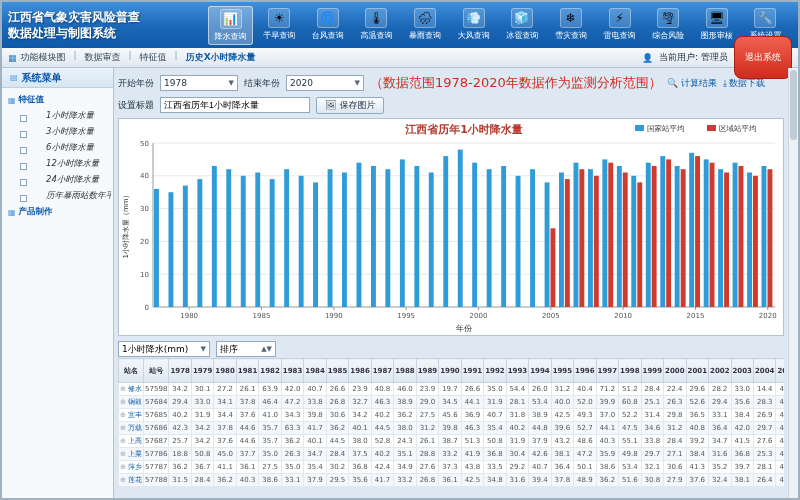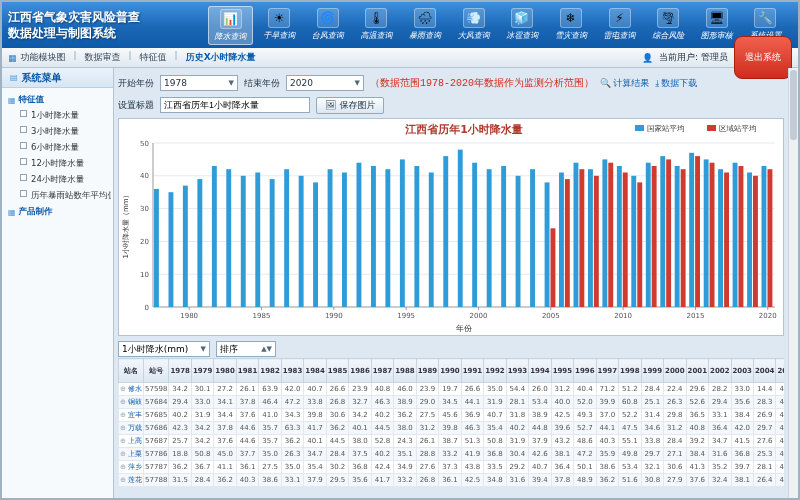--- a/index.html
+++ b/index.html
@@ -6,54 +6,54 @@
   html,body { width:800px; height:500px; font-family:"DejaVu Sans","Liberation Sans",sans-serif; }
   .window { width:800px; height:500px; border:2px solid #9fb2c1; background:#dde8f2; display:flex; flex-direction:column; overflow:hidden; }
 
   
   .header { height:46px; background:linear-gradient(#3f90dc,#1a67b6 55%,#0f5aa8); display:flex; align-items:center; padding:0 6px; flex-shrink:0; }
   .app-title { width:196px; color:#fff; font-weight:bold; font-size:12px; line-height:1.35; text-shadow:1px 1px 2px #0a3d73; flex-shrink:0; }
   .toolbar { flex:1; display:flex; justify-content:space-between; padding:0 4px; }
   .tool { width:45px; display:flex; flex-direction:column; align-items:center; cursor:pointer; padding:2px 0; border-radius:3px; }
   .tool.selected { background:rgba(255,255,255,.30); border:1px solid rgba(255,255,255,.55); }
   .tool .ticon { width:22px; height:20px; background:rgba(255,255,255,.16); border:1px solid rgba(255,255,255,.35); border-radius:3px; font-size:12px; line-height:19px; text-align:center; }
-  .tool .tlabel { font-size:8px; color:#fff; margin-top:2px; white-space:nowrap;font-style:italic; }
+  .tool .tlabel { font-size:8px; color:#fff; margin-top:2px; white-space:nowrap; }
 
   
   .tabbar { height:20px; background:linear-gradient(#f7fafc,#dfe7ef); border-bottom:1px solid #b5c4d3; display:flex; align-items:center; padding:0 6px; font-size:9px; color:#345; flex-shrink:0; }
   .tabbar .crumb { display:flex; align-items:flex-start; gap:4px; }
   .crumb-item { padding:1px 4px; cursor:pointer; }
   .crumb-item.active { color:#0d5aa8; font-weight:bold; }
   .crumb-sep { color:#8aa; }
   .tab-icon { color:#2f80c8; font-size:9px; }
   .tabbar .spacer { flex:1; }
   .userbox { display:flex; align-items:center; gap:6px; }
   .user-label { color:#234; }
   .exit-btn { background:linear-gradient(#f0604e,#cf2c1c); color:#fff; border:1px solid #a81f12; border-radius:8px; font-size:9px; padding:14px 10px; cursor:pointer; }
 
   
   .body { flex:1; display:flex; min-height:0; }
   .sidebar { width:112px; background:#f6fafd; border-right:1px solid #b5c4d3; flex-shrink:0; display:flex; flex-direction:column; }
   .menu-title { height:20px; background:linear-gradient(#eaf3fb,#d7e6f4); border-bottom:1px solid #bcd0e2; color:#0d5aa8; font-weight:bold; font-size:10px; display:flex; align-items:center; gap:4px; padding:0 8px; }
   .tree { padding:4px 2px; font-size:8.5px; }
   .tree-group { color:#0d5aa8; font-weight:bold; padding:2px 4px; display:flex; gap:3px; align-items:center; cursor:pointer; }
-  .tree-item { color:#333; padding:2px 2px 2px 16px; display:flex; gap:4px; align-items:flex-start; cursor:pointer; white-space:nowrap; overflow:hidden; }
+  .tree-item { color:#333; padding:2px 2px 2px 16px; display:flex; gap:19px; align-items:flex-end; cursor:pointer; white-space:nowrap; overflow:hidden;font-style:italic; }
   .cbx { display:inline-block; width:7px; height:7px; border:1px solid #8aa4bd; background:#fff; flex-shrink:0; }
   .ficon { color:#3f90dc; font-size:8px; }
 
   .main { flex:1; padding:4px; display:flex; flex-direction:column; min-width:0; }
   .scrollcol { width:10px; background:#eef1f4; border-left:1px solid #cfd8e0; position:relative; flex-shrink:0; }
   .scroll-thumb { position:absolute; top:2px; left:1px; width:7px; height:70px; background:#c2ccd6; border-radius:3px; }
 
   
   .filters { flex-shrink:0; }
   .frow { height:22px; display:flex; align-items:center; gap:6px; font-size:9px; color:#234; }
   .fsel { width:78px; height:16px; background:#fff; border:1px solid #93a9bd; display:flex; align-items:center; justify-content:space-between; padding:0 3px; font-size:9px; cursor:pointer; }
   .fsel .arr { color:#567; font-size:7px; }
-  .note { color:#d42a1e; font-size:10px;font-family:Liberation Mono, monospace; }
+  .note { color:#d42a1e; font-size:13px; }
   .flink { color:#0d5aa8; display:flex; align-items:center; gap:2px; cursor:pointer; }
   .ftitle-input { width:150px; height:16px; border:1px solid #93a9bd; font-size:9px; padding:0 3px; background:#fff; }
   .fbtn { height:17px; background:linear-gradient(#fdfefe,#dbe7f2); border:1px solid #93a9bd; border-radius:2px; font-size:9px; padding:0 8px; cursor:pointer; color:#234; display:flex; align-items:center; gap:3px; }
 
   
   .chart-panel { background:#fff; border:1px solid #b5c4d3; height:218px; margin-top:2px; flex-shrink:0; }
 
   
   .table-panel { margin-top:4px; flex:1; min-height:0; overflow:hidden; display:flex; flex-direction:column; }
   .tctrl { height:18px; display:flex; gap:6px; align-items:center; flex-shrink:0; }

